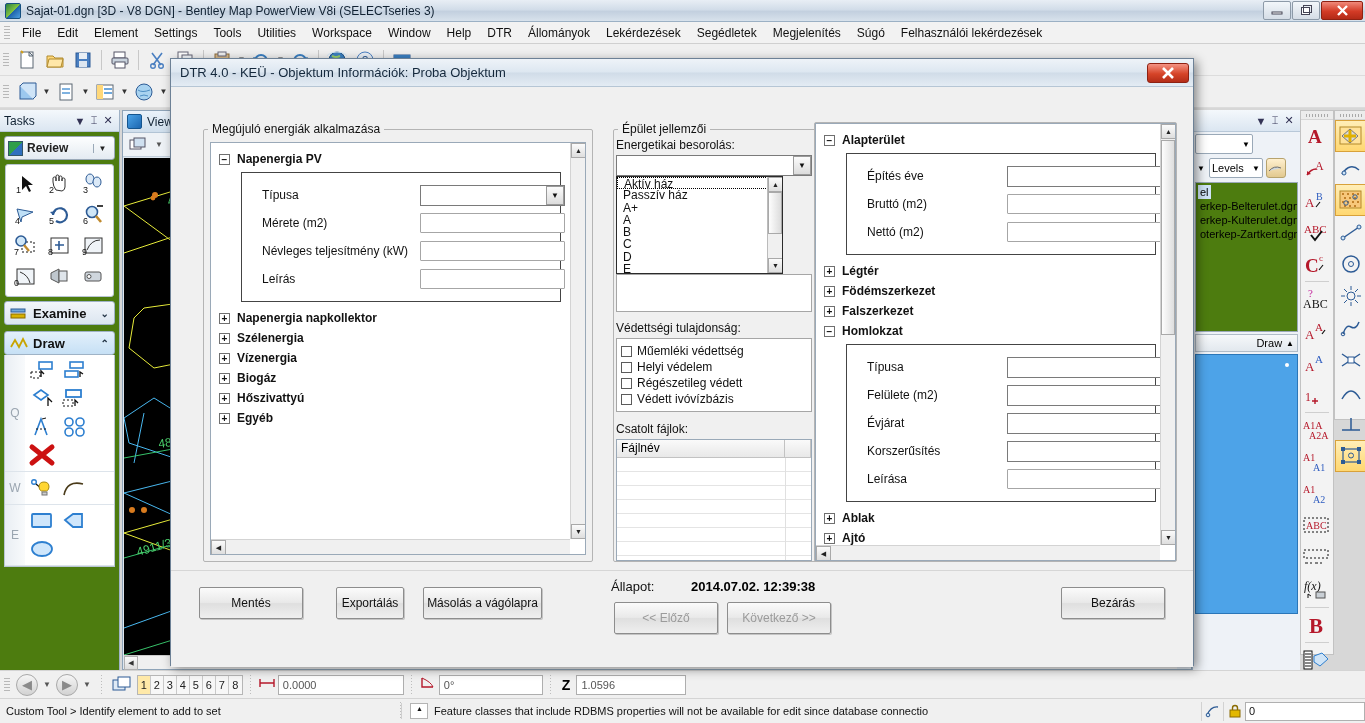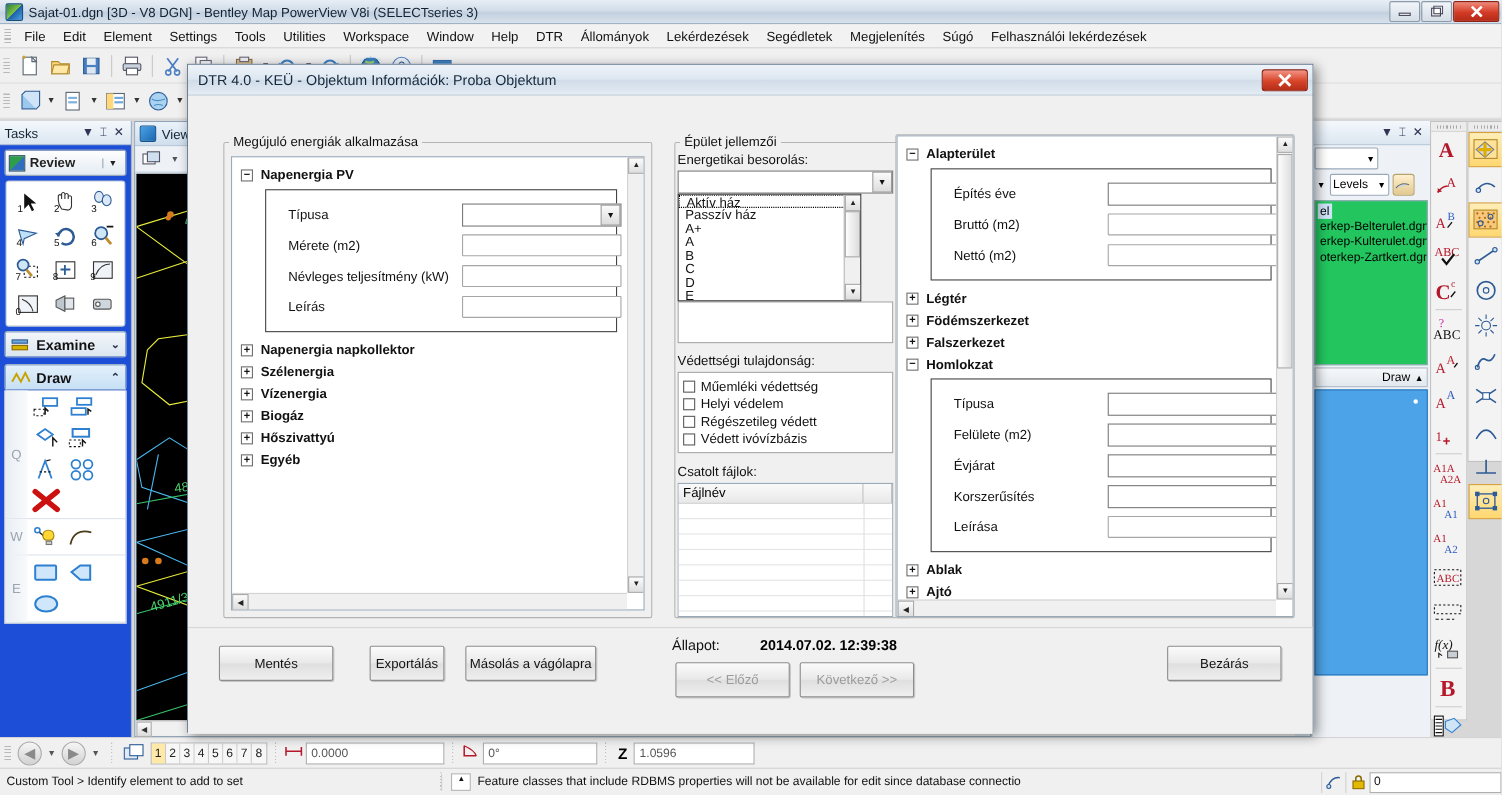--- a/index.html
+++ b/index.html
@@ -59,21 +59,21 @@
     width:26px;height:26px;margin:0 1px;border:1px solid transparent;border-radius:3px;
     display:flex;align-items:center;justify-content:center;
   }
   .tsep { width:1px;height:20px;background:#c8c8c8;margin:0 4px; }
   .tcaret { width:11px;height:26px;display:flex;align-items:center;justify-content:center;
             font-size:8px;color:#333;}
 
   
   .tasks-panel {
     position:absolute;left:0;top:110px;width:120px;height:560px;
-    background:#1d4ed8;border-right:1px solid #9fb2c6;
+    background:#4d7c0f;border-right:1px solid #9fb2c6;
   }
   .panel-head {
     height:22px;display:flex;align-items:center;padding:0 4px;
     background:linear-gradient(to bottom,#f4f8fc,#dbe6f1);
     border-bottom:1px solid #b8c8d8;font-size:12px;color:#123;
   }
   .panel-head .sp { flex:1; }
   .panel-head .hicon { width:14px;text-align:center;color:#335; font-size:11px;}
   .task-combo {
     margin:4px;height:24px;border:1px solid #9aa9b8;border-radius:3px;
@@ -124,21 +124,21 @@
           border:1px solid #b0b0b0;font-size:7px;display:flex;align-items:center;justify-content:center;color:#333;}
 
   
   .rightpanel {
     position:absolute;left:1192px;top:110px;width:108px;height:560px;
     background:#eef2f7;border-left:1px solid #9fb2c6;
   }
   .rp-row { display:flex;align-items:center;height:24px;padding:0 2px;gap:2px;}
   .mini-combo { height:20px;border:1px solid #9aa9b8;background:#fff;
                 display:flex;align-items:center;padding:0 2px;font-size:11px;border-radius:2px;}
-  .filelist { margin:2px;background:#22c55e;border:1px solid #9aa9b8;height:150px;overflow:hidden;
+  .filelist { margin:2px;background:#4d7c0f;border:1px solid #9aa9b8;height:150px;overflow:hidden;
               font-size:11px;padding:2px;}
   .filelist div { white-space:nowrap;padding:1px 2px;}
   .used-head { margin:2px;background:linear-gradient(to bottom,#f6f8fa,#e2e8ee);
                border:1px solid #b0bcc8;height:18px;display:flex;align-items:center;
                justify-content:flex-end;padding:0 3px;font-size:11px;}
   .bluebox { margin:2px;background:#4da3e8;border:1px solid #2a76b8;height:260px;position:relative;}
 
   
   .rail {
     position:absolute;top:110px;width:34px;background:#f3f3f3;

